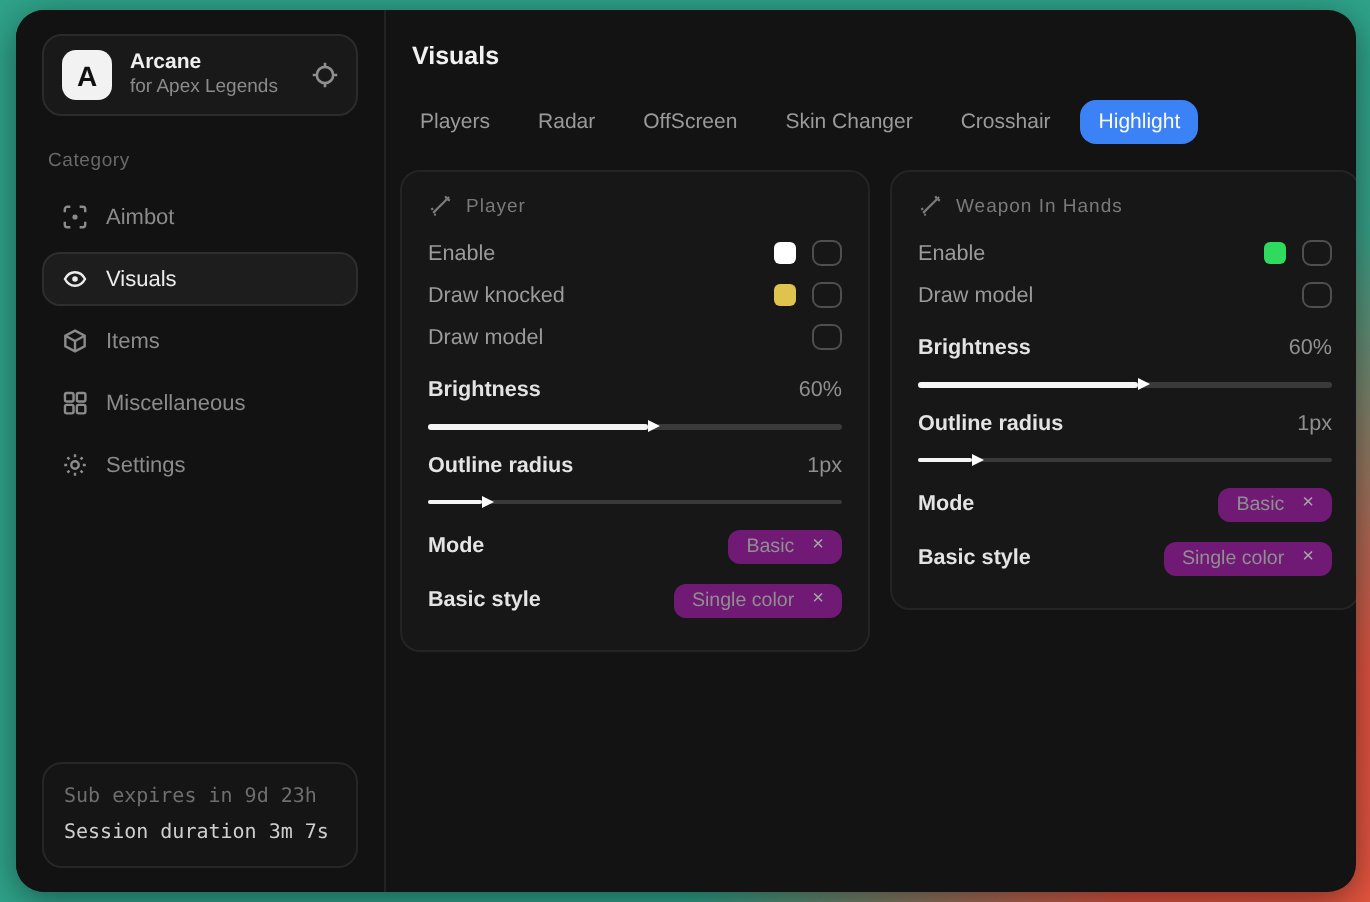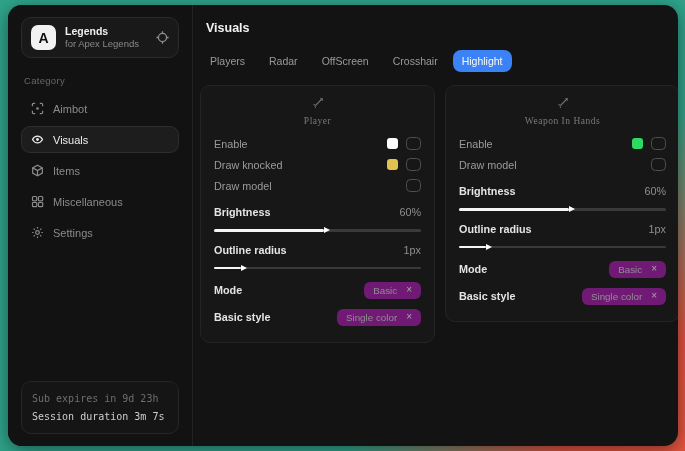--- a/index.html
+++ b/index.html
@@ -68,23 +68,22 @@
     white-space:nowrap;
   }
   .tab.selected { background:#3b82f6; color:#fafafa; }
   .panels { display:flex; gap:10px; margin-top:13px; align-items:flex-start; }
   .panel {
     width:235px; background:#171717; border:1px solid #242424; border-radius:10px;
     padding:11px 13px 13px 13px;
   }
   .panel-header {
     display:flex; align-items:center; gap:7px; color:#7a7a7a;
-    font-family:Liberation Serif, serif; font-size:9.5px; letter-spacing:.5px;
+    font-family:Liberation Sans, sans-serif; font-size:9.5px; letter-spacing:.5px;
     margin-bottom:7px;
-    flex-direction:column;
   }
   .row {
     display:flex; align-items:center; height:21px; font-size:10.8px; color:#9b9b9b;
   }
   .row .right { margin-left:auto; display:flex; align-items:center; gap:8px; }
   .swatch { width:11px; height:11px; border-radius:3px; }
   .checkbox {
     width:15px; height:13px; border:1.5px solid #4f4f4f; border-radius:4.5px;
     background:transparent;
   }
@@ -121,21 +120,21 @@
 </head>
 <body>
 
 <div class="window">
 
   <div class="sidebar">
 
     <div class="brand-card">
       <div class="logo">A</div>
       <div class="brand-text">
-        <span class="brand-name">Legends</span>
+        <span class="brand-name">Arcane</span>
         <span class="brand-sub">for Apex Legends</span>
       </div>
       <span class="icon-btn">
         <svg width="13" height="13" viewBox="0 0 14 14" fill="none" stroke="currentColor" stroke-width="1.4">
           <circle cx="7" cy="7" r="4.4"></circle>
           <line x1="7" y1="0.4" x2="7" y2="2.8"></line>
             <line x1="7" y1="11.2" x2="7" y2="13.6"></line>
           <line x1="0.4" y1="7" x2="2.8" y2="7"></line>
             <line x1="11.2" y1="7" x2="13.6" y2="7"></line>
         </svg>
@@ -208,20 +207,21 @@
     </div>
   </div>
 
   <div class="main">
     <div class="page-title">Visuals</div>
 
     <div class="tabs">
       <div class="tab">Players</div>
       <div class="tab">Radar</div>
       <div class="tab">OffScreen</div>
+      <div class="tab">Skin Changer</div>
       <div class="tab">Crosshair</div>
       <div class="tab selected">Highlight</div>
     </div>
 
     <div class="panels">
 
       <div class="panel">
         <div class="panel-header">
           <span>
             <svg width="12" height="12" viewBox="0 0 14 14" fill="none" stroke="currentColor" stroke-width="1.3">

